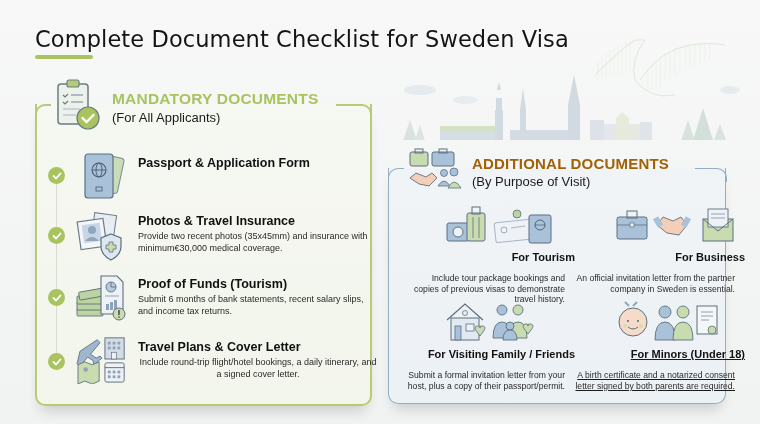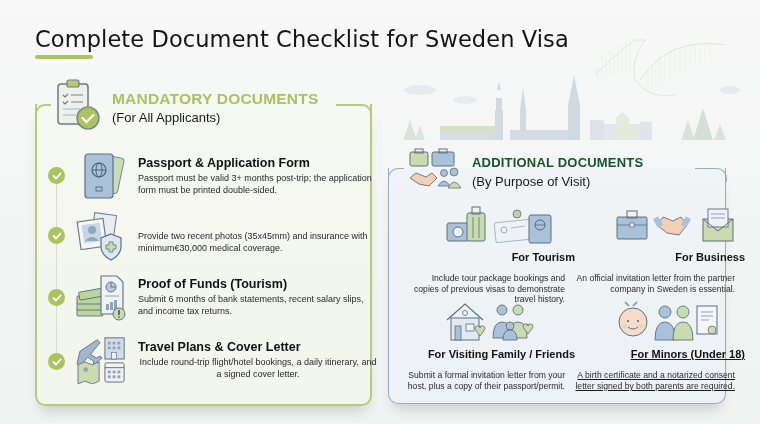--- a/index.html
+++ b/index.html
@@ -49,21 +49,21 @@
     .card-right {
       position: absolute; left: 388px; top: 168px; width: 338px; height: 236px;
       border: 1.5px solid #93aec0; border-top: none;
       border-radius: 0 0 10px 10px;
       background: linear-gradient(180deg, rgba(239,243,247,0.7), rgba(236,241,245,0.95));
       box-shadow: 0 10px 14px -6px rgba(0,0,0,0.18);
     }
     .card-right .top-l { position: absolute; left: -1.5px; top: 0; width: 16px; height: 14px; border-top: 1.5px solid #93aec0; border-left: 1.5px solid #93aec0; border-radius: 10px 0 0 0; }
     .card-right .top-r { position: absolute; right: -1.5px; top: 0; width: 32px; height: 14px; border-top: 1.5px solid #93aec0; border-right: 1.5px solid #93aec0; border-radius: 0 10px 0 0; }
     .add-icon { position: absolute; left: 408px; top: 148px; width: 56px; height: 42px; }
-    .add-title { position: absolute; left: 472px; top: 155px; font-size: 13px; font-weight: 700; color: #14532d; letter-spacing: 0.2px; }
+    .add-title { position: absolute; left: 472px; top: 155px; font-size: 15px; font-weight: 700; color: #a16207; letter-spacing: 0.2px; }
     .add-sub { position: absolute; left: 472px; top: 174px; font-size: 13px; color: #1b1b1b; }
 
     .a-item { position: absolute; width: 170px; text-align: right; }
     .a-icon { height: 42px; }
     .a-title { font-size: 11px; font-weight: 700; color: #111; margin-top: 2px; white-space: nowrap; }
     .a-desc { font-size: 8.6px; line-height: 10.6px; color: #2a2a2a; margin-top: 10px; width: 160px; }
   </style>
 </head>
 <body>
 
@@ -163,38 +163,38 @@
     </div>
   <svg class="m-icon" style="top:0;" viewBox="0 0 56 50">
     <rect x="22" y="4" width="24" height="36" rx="3" fill="#c9dcb8" stroke="#7a8a96" stroke-width="1" transform="rotate(12 34 22)"></rect>
     <rect x="10" y="2" width="28" height="44" rx="3" fill="#a9c2da" stroke="#5d6f80" stroke-width="1.2"></rect>
     <circle cx="24" cy="18" r="7" fill="none" stroke="#4a5b6b" stroke-width="1.1"></circle>
     <ellipse cx="24" cy="18" rx="3" ry="7" fill="none" stroke="#4a5b6b" stroke-width="0.9"></ellipse>
     <line x1="17" y1="18" x2="31" y2="18" stroke="#4a5b6b" stroke-width="0.9"></line>
     <rect x="21" y="35" width="6" height="4" fill="none" stroke="#4a5b6b" stroke-width="0.8"></rect>
   </svg>
   <div class="m-title" style="top:4px;">Passport &amp; Application Form</div>
-  <div class="m-desc" style="top:21px;">Passport must be valid 3+ months post-trip; the application form must be printed double-sided.</div>
 </div>
 
 <div class="m-item" style="top:212px;">
   <div class="check" style="top:15px;">
       <svg viewBox="0 0 10 10">
         <path d="M1.5 5 l2.5 2.5 l4.5 -5" stroke="#fff" stroke-width="1.8" fill="none" stroke-linecap="round"></path>
       </svg>
     </div>
   <svg class="m-icon" style="top:0;" viewBox="0 0 56 50">
     <rect x="18" y="2" width="22" height="24" fill="#e8edf3" stroke="#6c7b88" stroke-width="1" transform="rotate(8 29 14)"></rect>
     <rect x="4" y="8" width="26" height="28" fill="#f4f6f8" stroke="#6c7b88" stroke-width="1.2" transform="rotate(-8 17 22)"></rect>
     <rect x="8" y="12" width="18" height="18" fill="#c7d6e6" transform="rotate(-8 17 22)"></rect>
     <circle cx="17" cy="18" r="4" fill="#8fa6bd"></circle>
     <path d="M10 29 q7 -8 14 0" fill="#8fa6bd"></path>
     <path d="M36 22 l10 4 v8 q0 9 -10 14 q-10 -5 -10 -14 v-8 z" fill="#dde7f0" stroke="#5d6f80" stroke-width="1.2"></path>
     <path d="M34 30 h4 v3 h3 v4 h-3 v3 h-4 v-3 h-3 v-4 h3 z" fill="#c9dcb0" stroke="#5d6f80" stroke-width="0.8"></path>
   </svg>
+  <div class="m-title" style="top:2px;">Photos &amp; Travel Insurance</div>
   <div class="m-desc" style="top:19px;">Provide two recent photos (35x45mm) and insurance with minimum€30,000 medical coverage.</div>
 </div>
 
 <div class="m-item" style="top:276px;">
   <div class="check" style="top:13px;">
       <svg viewBox="0 0 10 10">
         <path d="M1.5 5 l2.5 2.5 l4.5 -5" stroke="#fff" stroke-width="1.8" fill="none" stroke-linecap="round"></path>
       </svg>
     </div>
   <svg class="m-icon" style="top:-2px;" viewBox="0 0 56 50">

